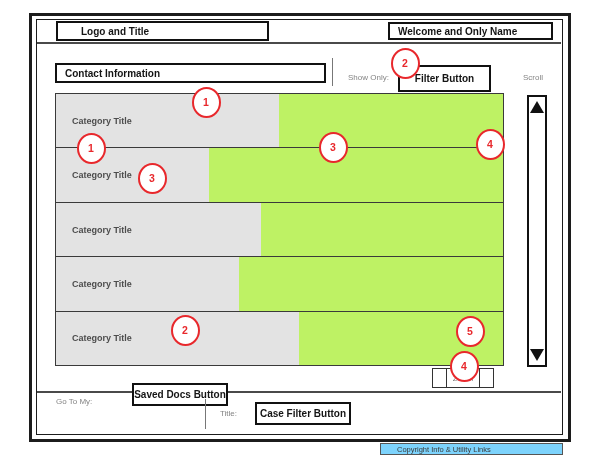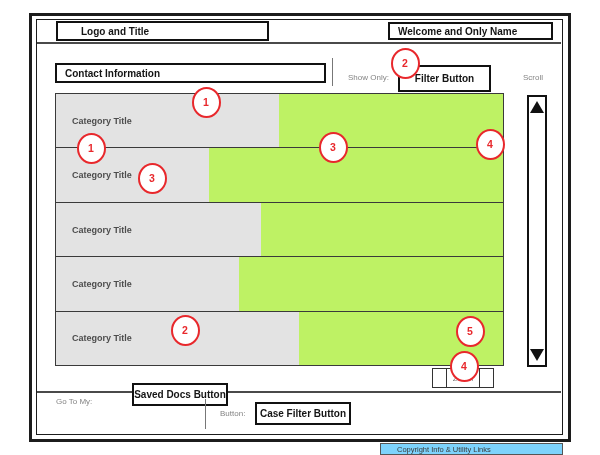--- a/index.html
+++ b/index.html
@@ -110,21 +110,21 @@
     <div class="zoom-mid">Zoom</div>
     <div class="zoom-cell"></div>
   </div>
 
   <div class="abs hline" style="left:37px;top:391px;width:524px;"></div>
   <div class="abs gray-label" style="left:56px;top:397px;">Go To My:</div>
   <div class="abs wirebox centered" style="left:100px;top:383px;width:92px;height:19px;margin-left:32px;">
     <span>Saved Docs Button</span>
   </div>
   <div class="abs vline" style="left:205px;top:399px;height:30px;"></div>
-  <div class="abs gray-label" style="left:220px;top:409px;">Button:</div>
+  <div class="abs gray-label" style="left:220px;top:409px;">Title:</div>
   <div class="abs wirebox centered" style="left:255px;top:402px;width:92px;height:19px;">
     <span>Case Filter Button</span>
   </div>
 
   <div class="abs copyright">
     <span>Copyright Info &amp; Utility Links</span>
   </div>
 
   <div>
       <div class="ann" style="left: 191.5px; top: 86.5px;">

